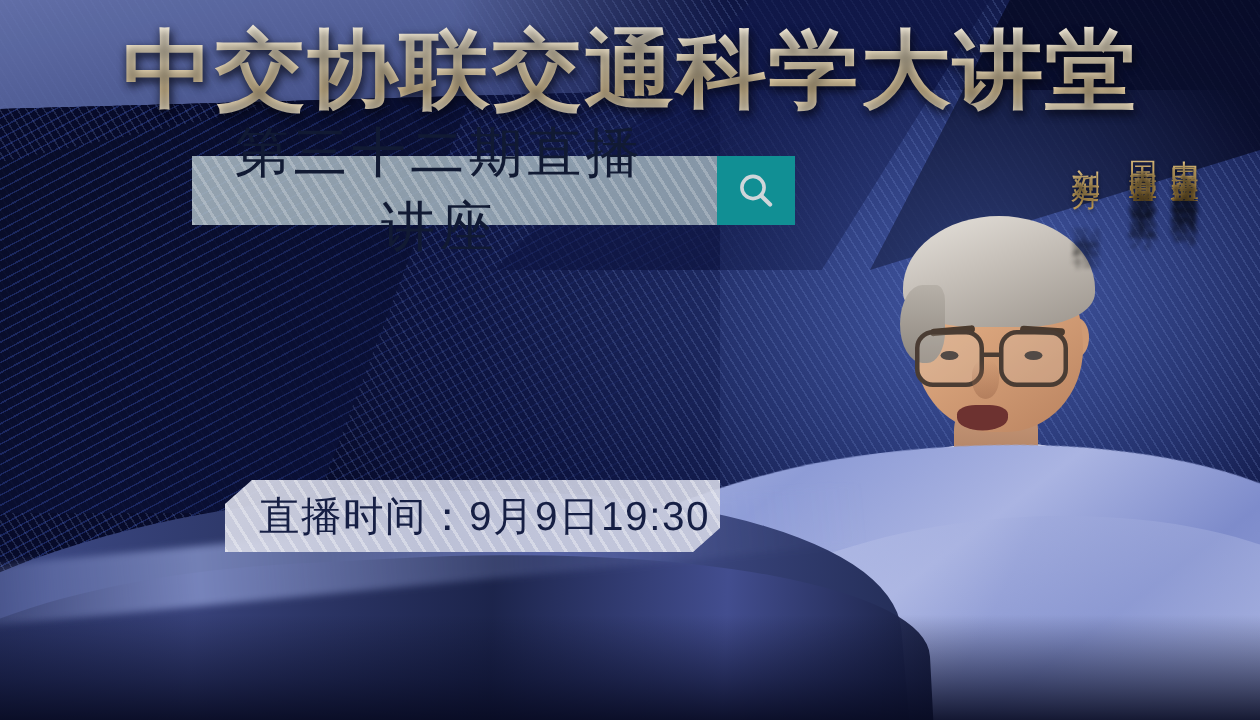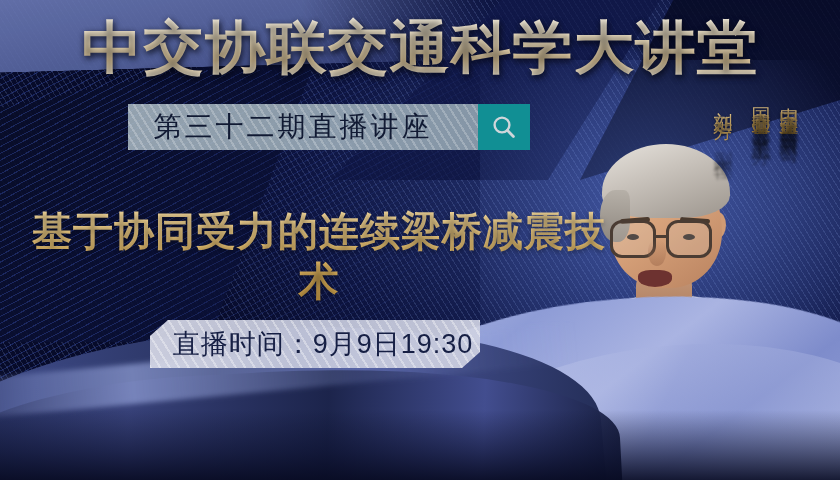--- a/index.html
+++ b/index.html
@@ -257,21 +257,21 @@
   }
   .sub-bar-stripes{
     position:absolute;inset:0;
     background-image:repeating-linear-gradient(58deg,
       rgba(255,255,255,.22) 0px,rgba(255,255,255,.22) 2px,
       rgba(0,0,0,0) 2px,rgba(0,0,0,0) 7px);
     pointer-events:none;
   }
   .sub-text{
     position:relative;z-index:2;flex:1;text-align:center;
-    color:#111a33;font-size:28px;letter-spacing:3px;font-weight:400;
+    color:#111a33;font-size:36px;letter-spacing:3px;font-weight:400;
     padding-left:14px;padding-right:34px;
   }
   .search-box{
     position:relative;z-index:2;width:52px;height:46px;background:#118f94;
     display:flex;align-items:center;justify-content:center;flex:none;
   }
   .search-box svg{display:block;}
 
   
   .topic{
@@ -400,21 +400,20 @@
     <div class="sub-bar-stripes"></div>
     <div class="sub-text">第三十二期直播讲座</div>
     <div class="search-box">
       <svg width="28" height="28" viewBox="0 0 28 28">
         <circle cx="12" cy="12" r="7.4" fill="none" stroke="#cfd6da" stroke-width="2.4"></circle>
         <line x1="17.3" y1="17.3" x2="23.4" y2="23.4" stroke="#cfd6da" stroke-width="2.8" stroke-linecap="round"></line>
       </svg>
     </div>
   </div>
 
-  <div class="topic">基于协同受力的连续梁桥减震技术</div>
 
   <div class="time-pill">
     <div class="time-pill-stripes"></div>
     <div class="time-text">直播时间：9月9日19:30</div>
   </div>
 
   <div class="vcol" id="vcol-company">中国交通建设股份有限公司</div>
   <div class="vcol" id="vcol-dept">国内直营业务事业部总工办</div>
   <div class="vcol" id="vcol-person">刘延芳　副主任</div>
 

